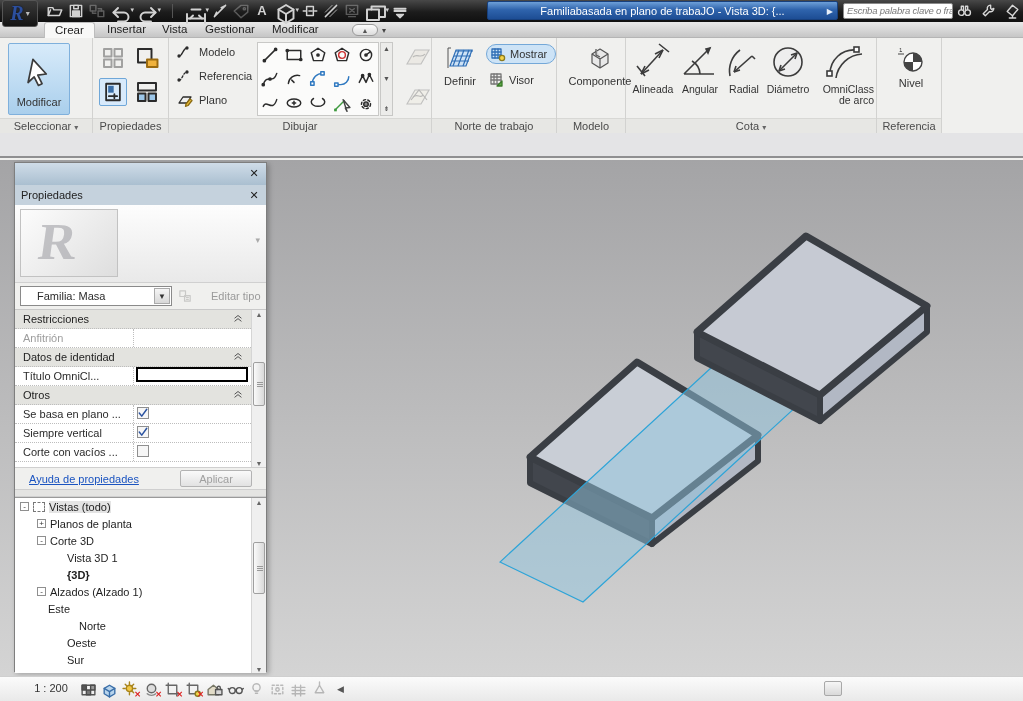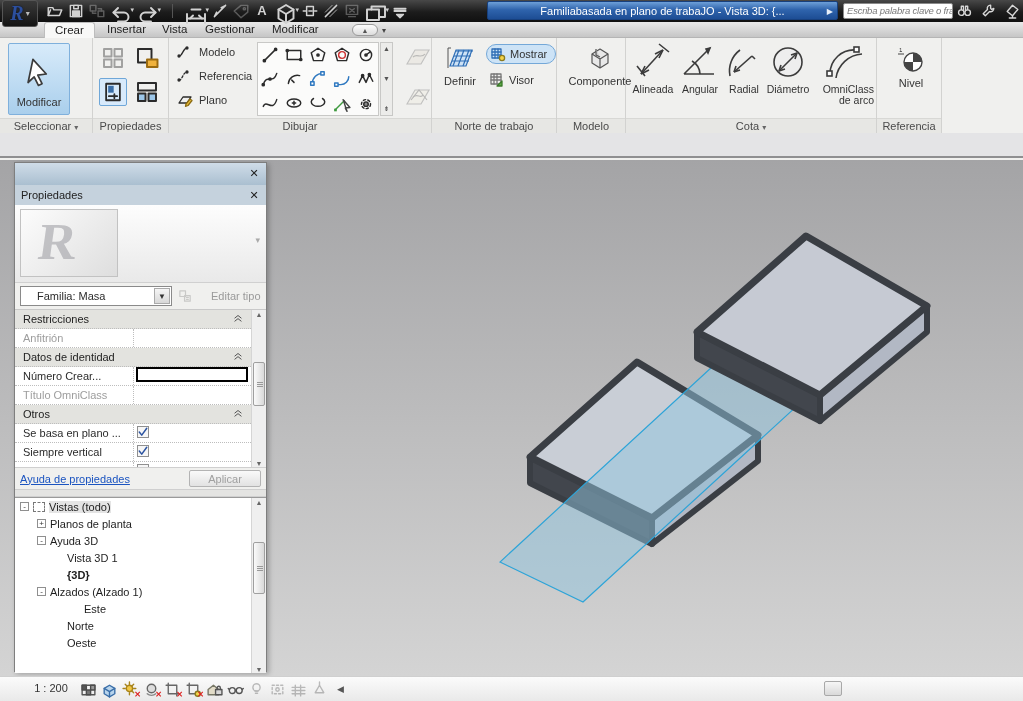--- a/index.html
+++ b/index.html
@@ -138,21 +138,21 @@
     border:1px solid #8f8f8f}
   .pcheck .ic{display:none;width:10px;height:10px;margin:0px}
   .prow.checked .pcheck .ic{display:block;color:#2b53a0}
   #pgscroll{position:absolute;right:0;top:0;width:15px;height:158px;background:#efefef;border-left:1px solid #d5d5d5;
     font-size:7px;color:#666;text-align:center}
   #pgscroll .thumb{position:absolute;left:1px;top:52px;width:12px;height:44px;background:linear-gradient(90deg,#fafafa,#d9d9d9);
     border:1px solid #9f9f9f;border-radius:2px}
   #pgscroll .grip{position:absolute;left:3px;top:19px;width:6px;border-top:1px solid #999;
     box-shadow:0 2px 0 #999,0 4px 0 #999}
   
-  #palfooter{height:22px;display:flex;align-items:center;justify-content:space-between;padding:0 5px;background:#f0f0ee;border-top:1px solid #cfcfcf}
+  #palfooter{height:22px;display:flex;align-items:center;justify-content:space-between;padding:0 14px;background:#f0f0ee;border-top:1px solid #cfcfcf}
   #helplink{color:#1b54c0;text-decoration:underline}
   #applybtn{width:72px;height:17px;border:1px solid #b3b3b3;background:linear-gradient(#fafafa,#e2e2e2);
     color:#a0a0a0;text-align:center;line-height:16px;border-radius:2px}
   #splitter{height:8px;background:#e4e4e2;border-top:1px solid #cfcfcf;border-bottom:1px solid #cfcfcf}
 
   
   #browser{position:relative;height:176px;background:#fff;border-top:1px solid #9a9a9a;overflow:hidden}
   .trow{height:17px;display:flex;align-items:center;white-space:nowrap;font-size:11px;color:#1e1e1e}
   .trow .exp{width:9px;height:9px;border:1px solid #8f8f8f;background:#fff;font-size:8px;line-height:7px;
     text-align:center;margin-right:4px;color:#333;flex:0 0 auto}
@@ -736,36 +736,28 @@
               <path d="M3 8l5-4 5 4M3 13l5-4 5 4" stroke-width="1.6"></path>
             </svg>
           </span>
           <span class="pval">
             
             
           </span>
         </div>
 
         <div class="prow t-param focused">
-          <span class="plab">Número Crear...</span>
+          <span class="plab">Título OmniCl...</span>
 
           <span class="pval">
             <span class="pinput"></span>
 
           </span>
         </div>
 
-        <div class="prow t-param disabled">
-          <span class="plab">Título OmniClass</span>
-
-          <span class="pval">
-            
-            
-          </span>
-        </div>
 
         <div class="prow t-section">
           <span class="plab">Otros</span>
           <span class="chev">
             <svg viewBox="0 0 16 16" fill="none" stroke="currentColor" stroke-width="1.3" stroke-linecap="round" stroke-linejoin="round">
               <path d="M3 8l5-4 5 4M3 13l5-4 5 4" stroke-width="1.6"></path>
             </svg>
           </span>
           <span class="pval">
             
@@ -836,59 +828,64 @@
 
         <div class="trow" style="padding-left: 22px;">
           <span class="exp">+</span>
 
           <span class="tlab">Planos de planta</span>
         </div>
 
         <div class="trow" style="padding-left: 22px;">
           <span class="exp">-</span>
 
-          <span class="tlab">Ayuda 3D</span>
+          <span class="tlab">Corte 3D</span>
         </div>
 
         <div class="trow" style="padding-left: 39px;">
           <span class="exp"></span>
 
           <span class="tlab">Vista 3D 1</span>
         </div>
 
         <div class="trow bold" style="padding-left: 39px;">
           <span class="exp"></span>
 
           <span class="tlab">{3D}</span>
         </div>
 
         <div class="trow" style="padding-left: 22px;">
           <span class="exp">-</span>
 
           <span class="tlab">Alzados (Alzado 1)</span>
         </div>
 
-        <div class="trow" style="padding-left: 56px;">
+        <div class="trow" style="padding-left: 20px;">
           <span class="exp"></span>
 
           <span class="tlab">Este</span>
+        </div>
+
+        <div class="trow" style="padding-left: 51px;">
+          <span class="exp"></span>
+
+          <span class="tlab">Norte</span>
         </div>
 
         <div class="trow" style="padding-left: 39px;">
           <span class="exp"></span>
 
-          <span class="tlab">Norte</span>
+          <span class="tlab">Oeste</span>
         </div>
 
         <div class="trow" style="padding-left: 39px;">
           <span class="exp"></span>
 
-          <span class="tlab">Oeste</span>
-        </div>
-
+          <span class="tlab">Sur</span>
+        </div>
       </div>
     <div id="brscroll">
       <span class="sarr" style="top:1px">▲</span>
       <span class="sarr" style="bottom:1px">▼</span>
       <span class="thumb">
           <span class="grip"></span>
         </span>
     </div>
   </div>
 </div>

